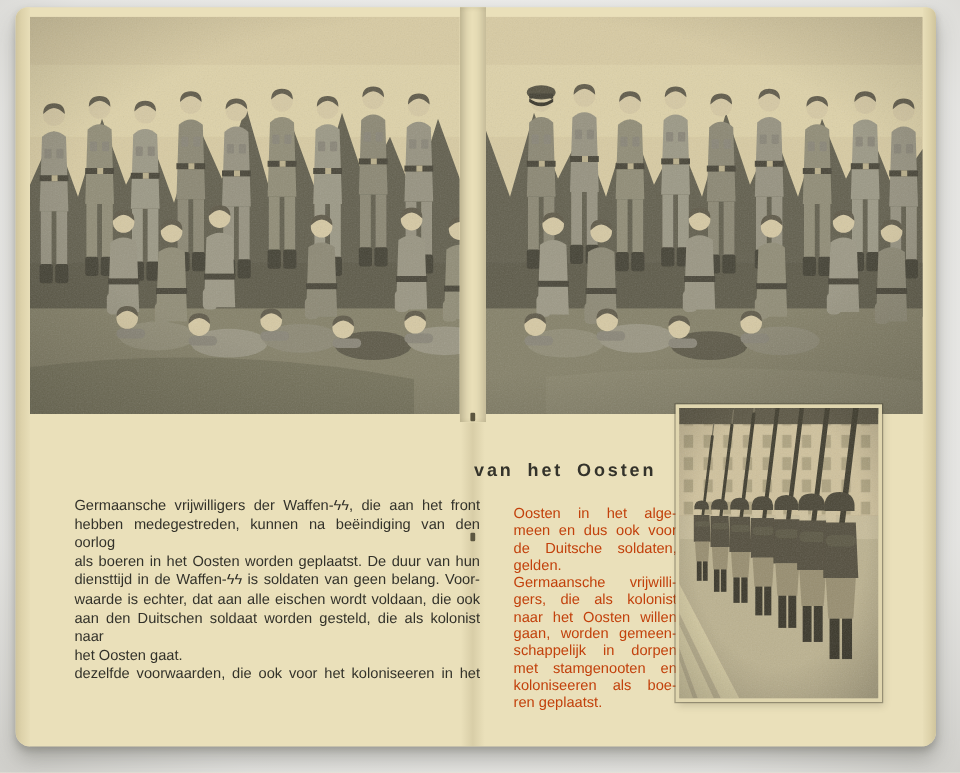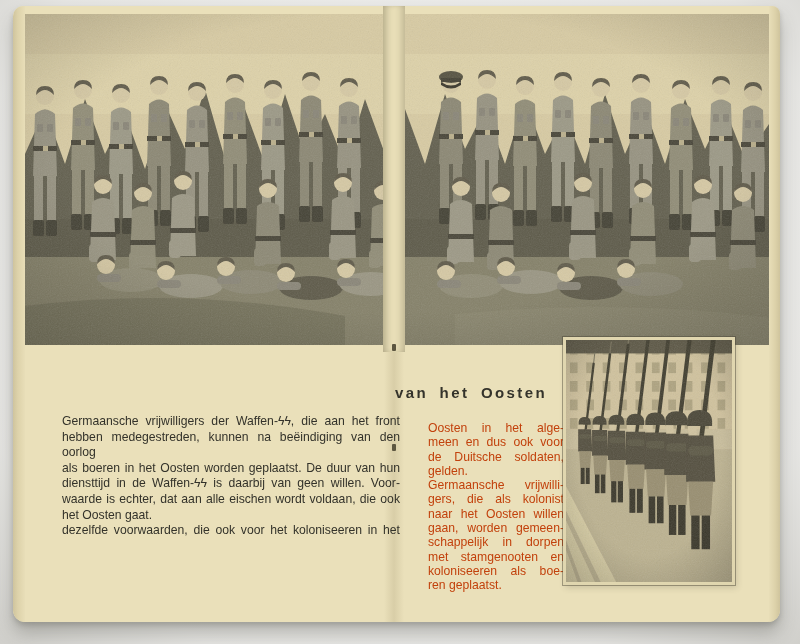--- a/index.html
+++ b/index.html
@@ -164,22 +164,23 @@
 
   <div class="edge-left"></div>
   <div class="edge-right"></div>
 
   <div class="heading h-right">van het Oosten</div>
 
   <div class="body-block">
     <div class="jl">Germaansche vrijwilligers der Waffen-ϟϟ, die aan het front</div>
     <div class="jl">hebben medegestreden, kunnen na beëindiging van den oorlog</div>
     <div class="jl">als boeren in het Oosten worden geplaatst. De duur van hun</div>
-    <div class="jl">diensttijd in de Waffen-ϟϟ is daarbij van geen willen. Voor-</div>
+    <div class="jl">diensttijd in de Waffen-ϟϟ is soldaten van geen belang. Voor-</div>
     <div class="jl">waarde is echter, dat aan alle eischen wordt voldaan, die ook</div>
+    <div class="jl">aan den Duitschen soldaat worden gesteld, die als kolonist naar</div>
     <div class="jl end">het Oosten gaat.</div>
     <div class="jl">dezelfde voorwaarden, die ook voor het koloniseeren in het</div>
   </div>
 
   <div class="col-block">
     <div class="jl">Oosten in het alge-</div>
     <div class="jl">meen en dus ook voor</div>
     <div class="jl">de Duitsche soldaten,</div>
     <div class="jl end">gelden.</div>
     <div class="jl">Germaansche vrijwilli-</div>

